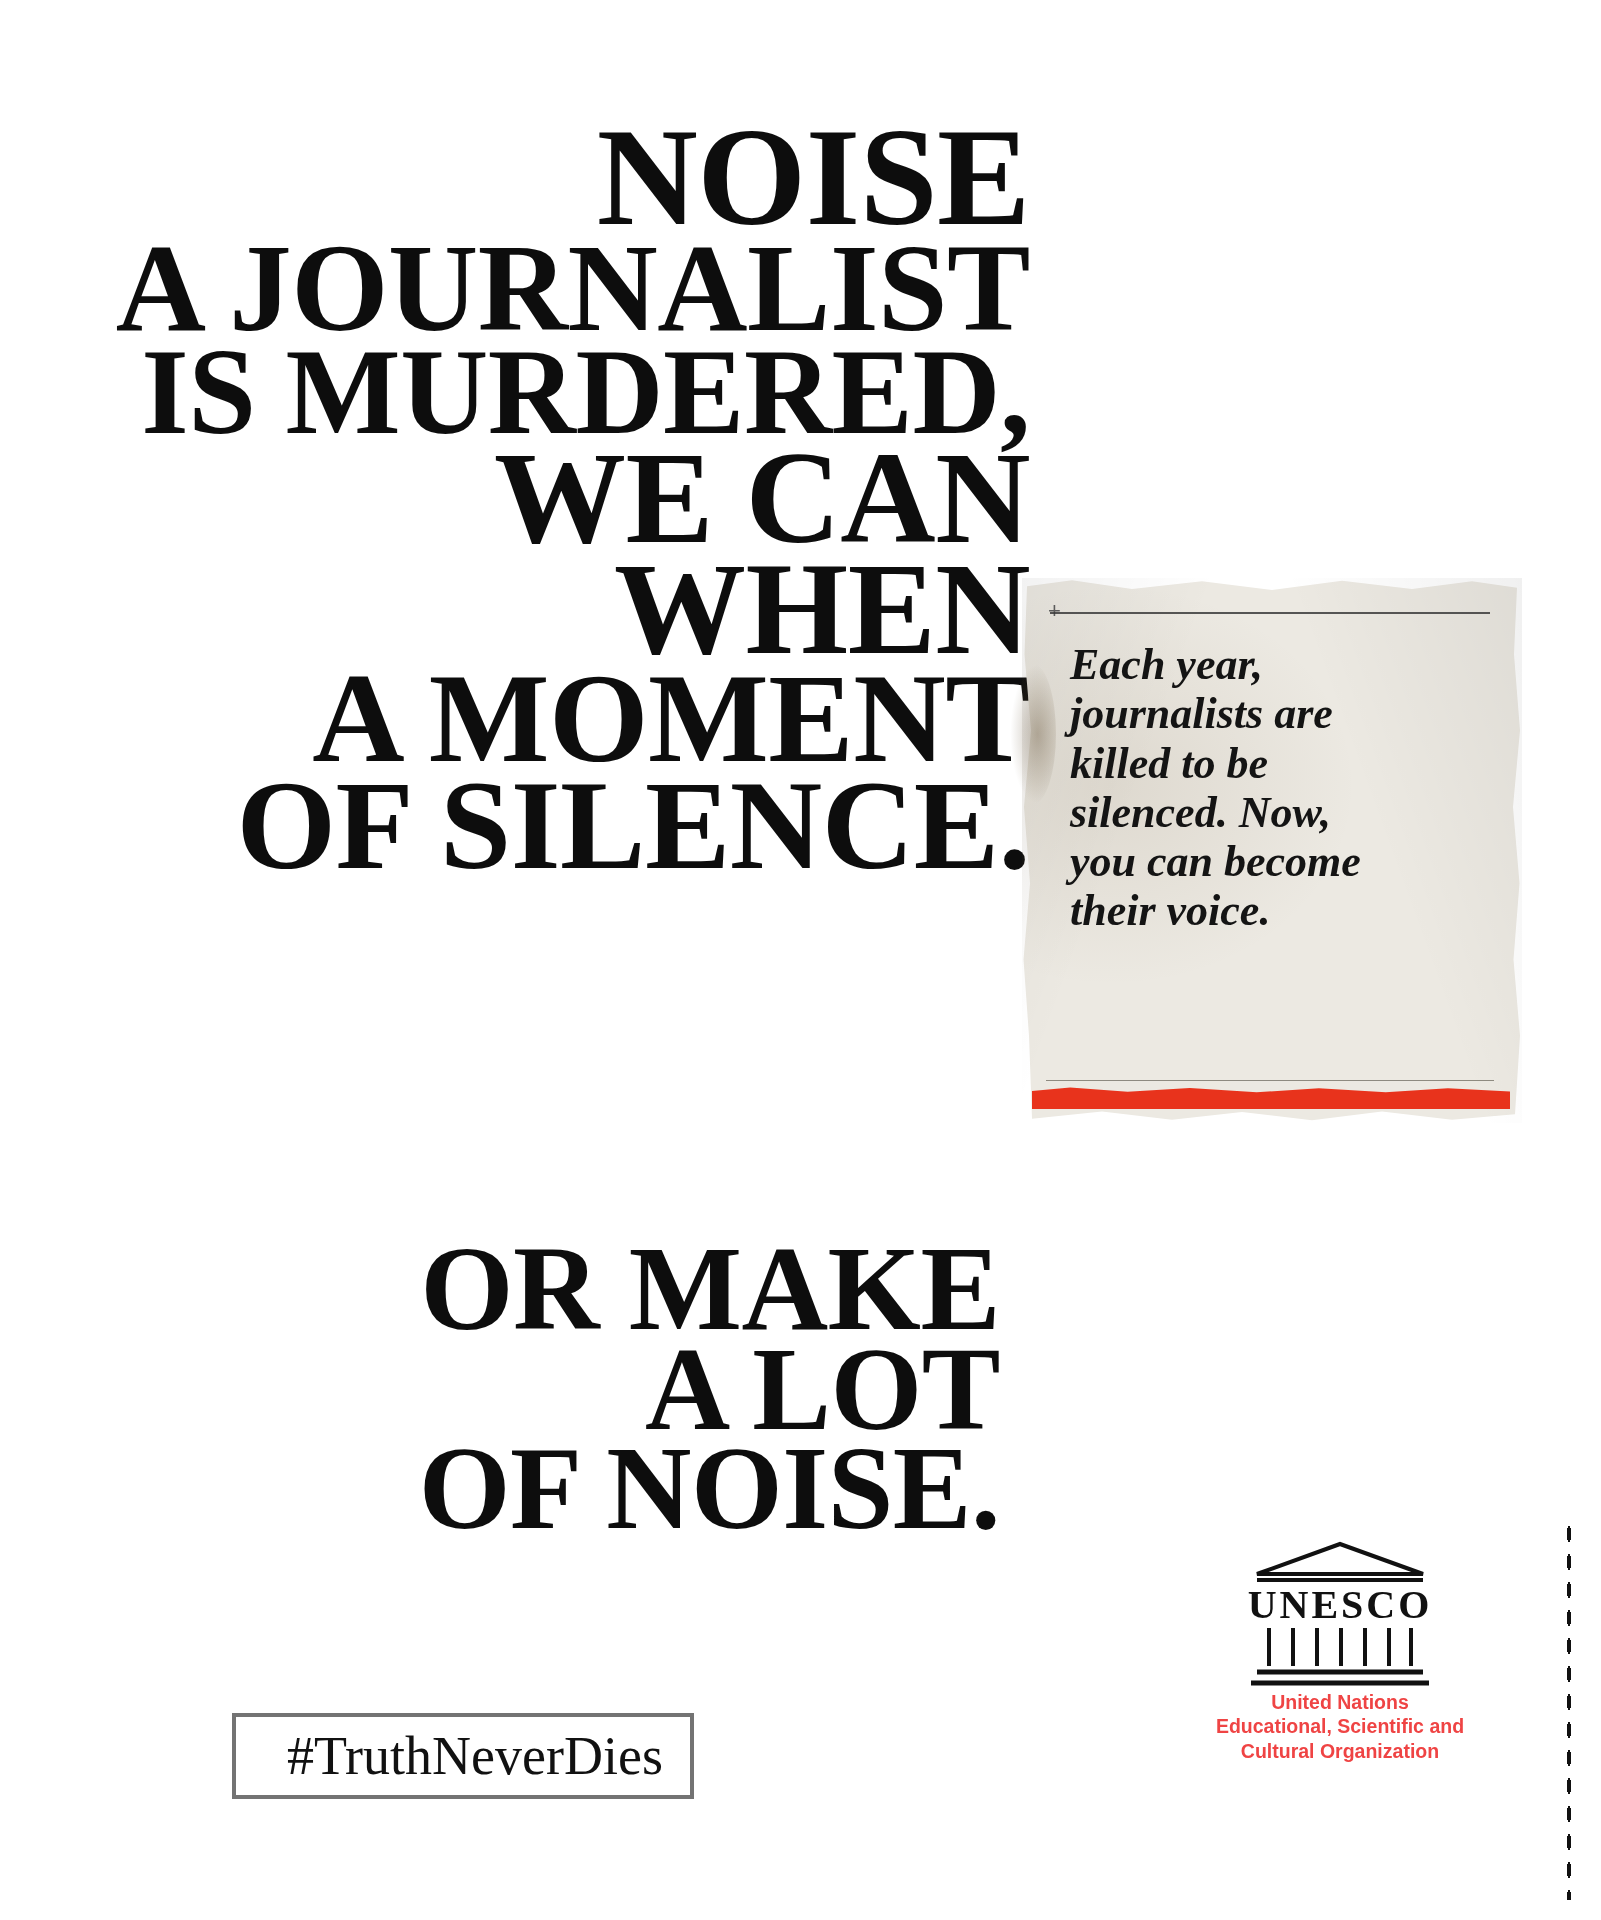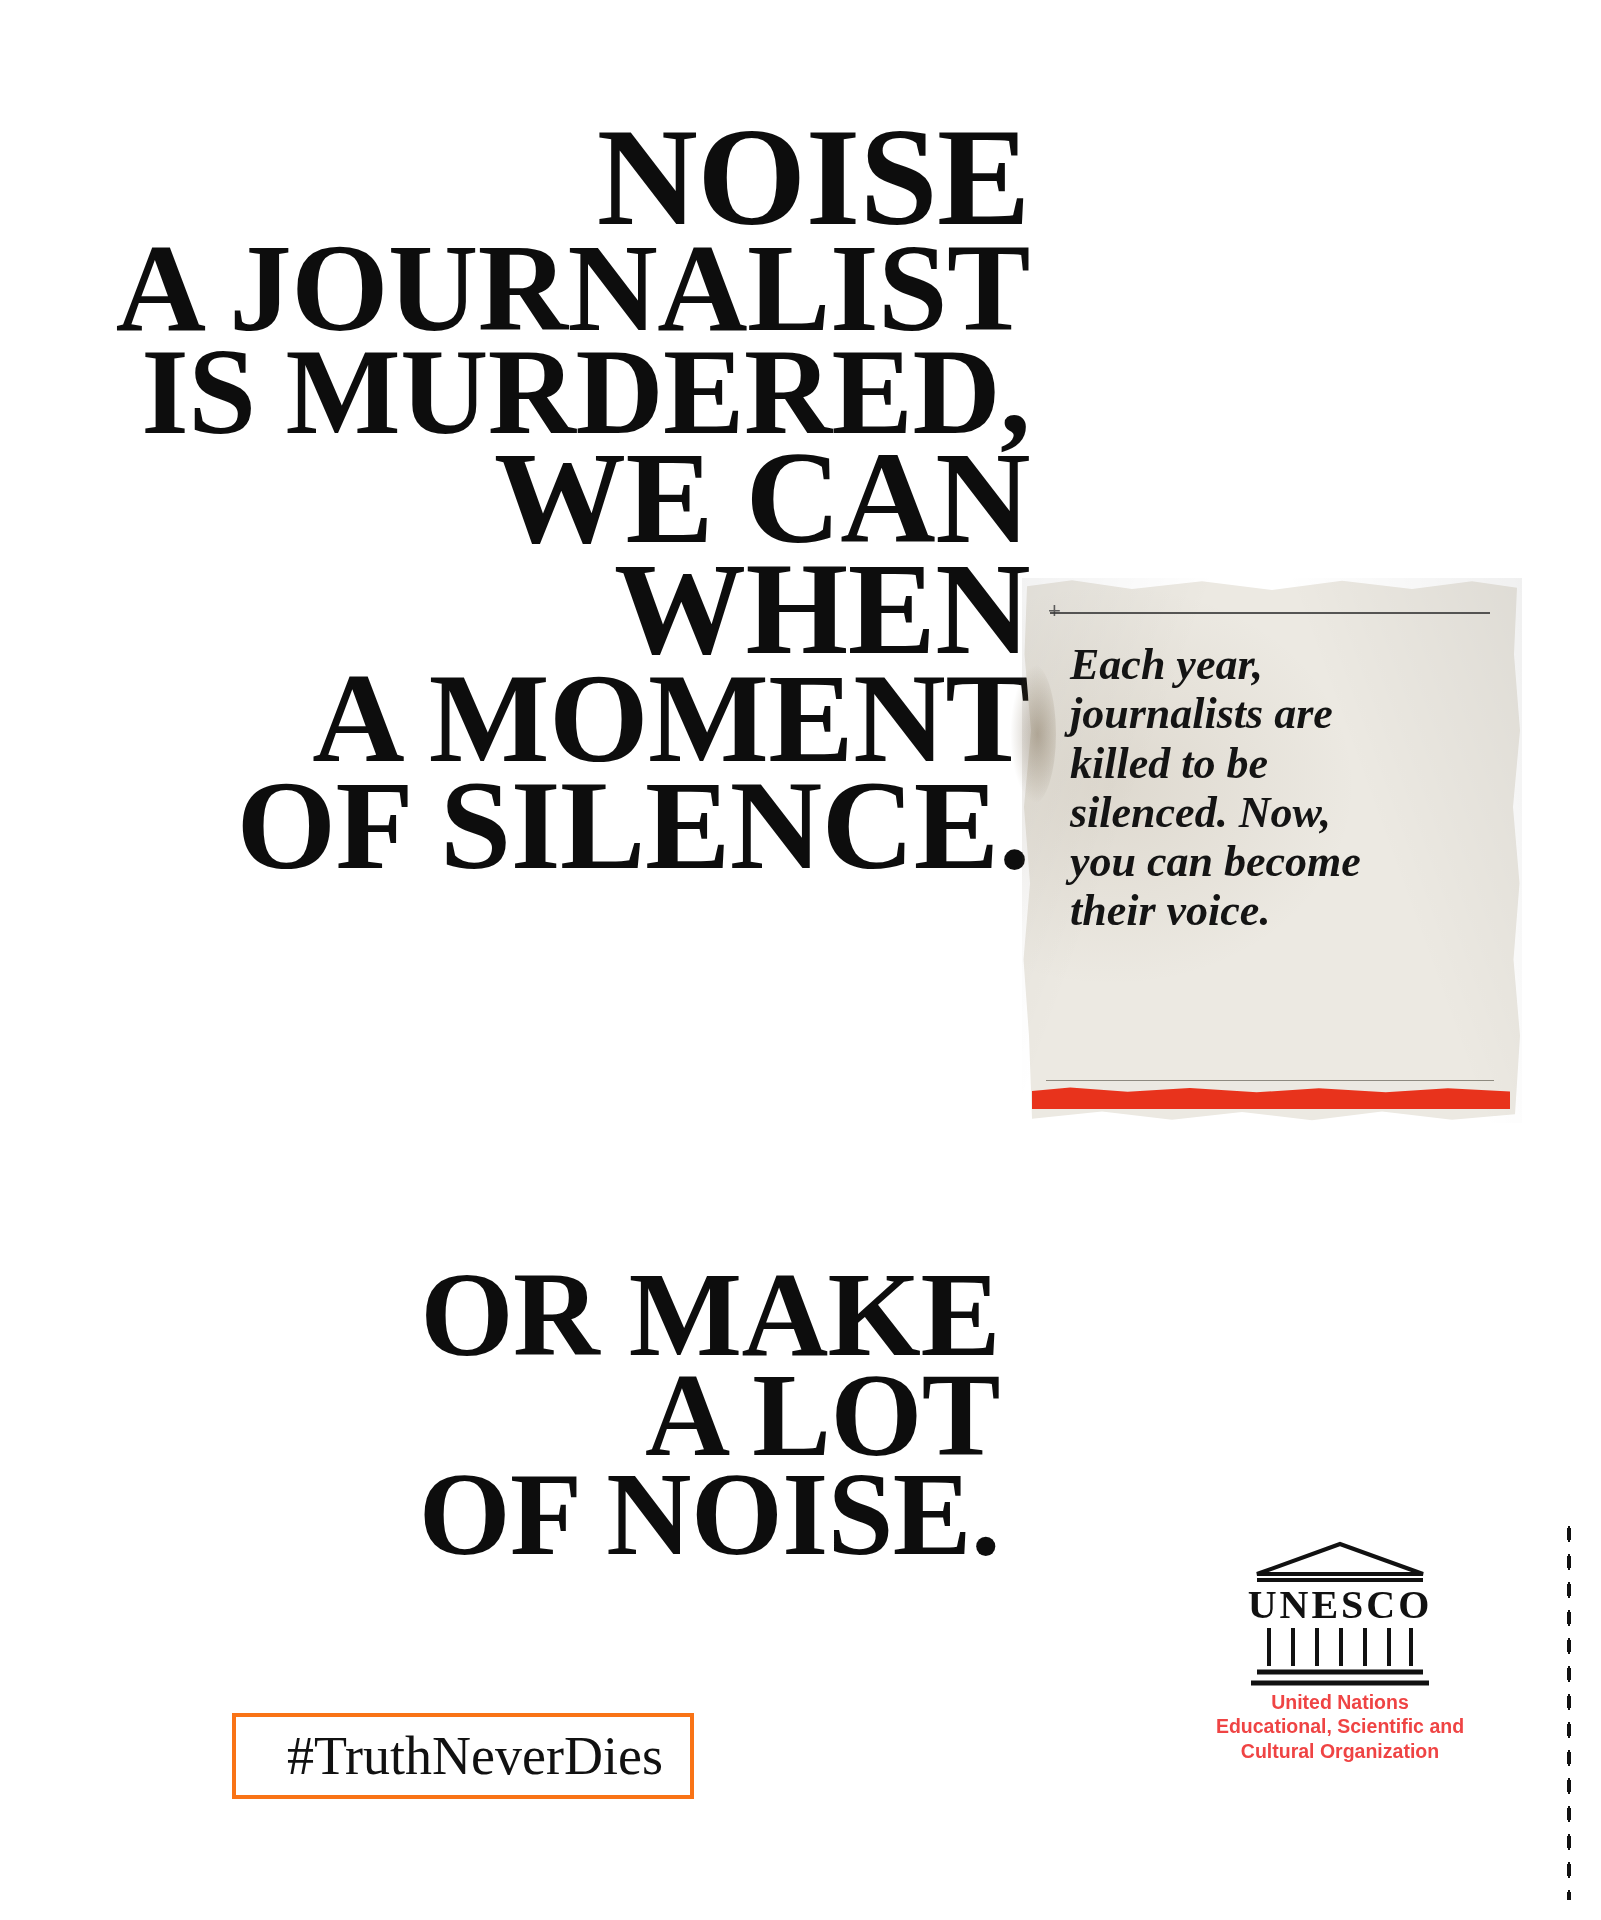--- a/index.html
+++ b/index.html
@@ -38,40 +38,40 @@
   .hl2 { font-size: 125px; margin-left: 32px; }
   .hl3 { font-size: 122px; }
   .hl4 { font-size: 132px; }
   .hl5 { font-size: 132px; }
   .hl6 { font-size: 128px; }
   .hl7 { font-size: 128px; }
 
   .headline2 {
     position: absolute;
     left: 0;
-    top: 1265px;
+    top: 1239px;
     width: 1000px;
     text-align: right;
     font-family: "Liberation Serif", serif;
     font-weight: bold;
     color: #0d0d0d;
     letter-spacing: -0.5px;
   }
   .h2a { font-size: 120px; }
   .h2b { font-size: 118px; }
   .h2c { font-size: 118px; }
 
   
   .hashtag-box {
     position: absolute;
     left: 232px;
     top: 1713px;
     width: 462px;
     height: 86px;
-    border: 4px solid #f97316;
+    border: 4px solid #737373;
     box-sizing: border-box;
     display: flex;
     align-items: center;
     justify-content: center;
     padding-left: 24px;
   }
   .hashtag-text {
     font-family: "Liberation Serif", serif;
     font-size: 54px;
     font-weight: normal;

